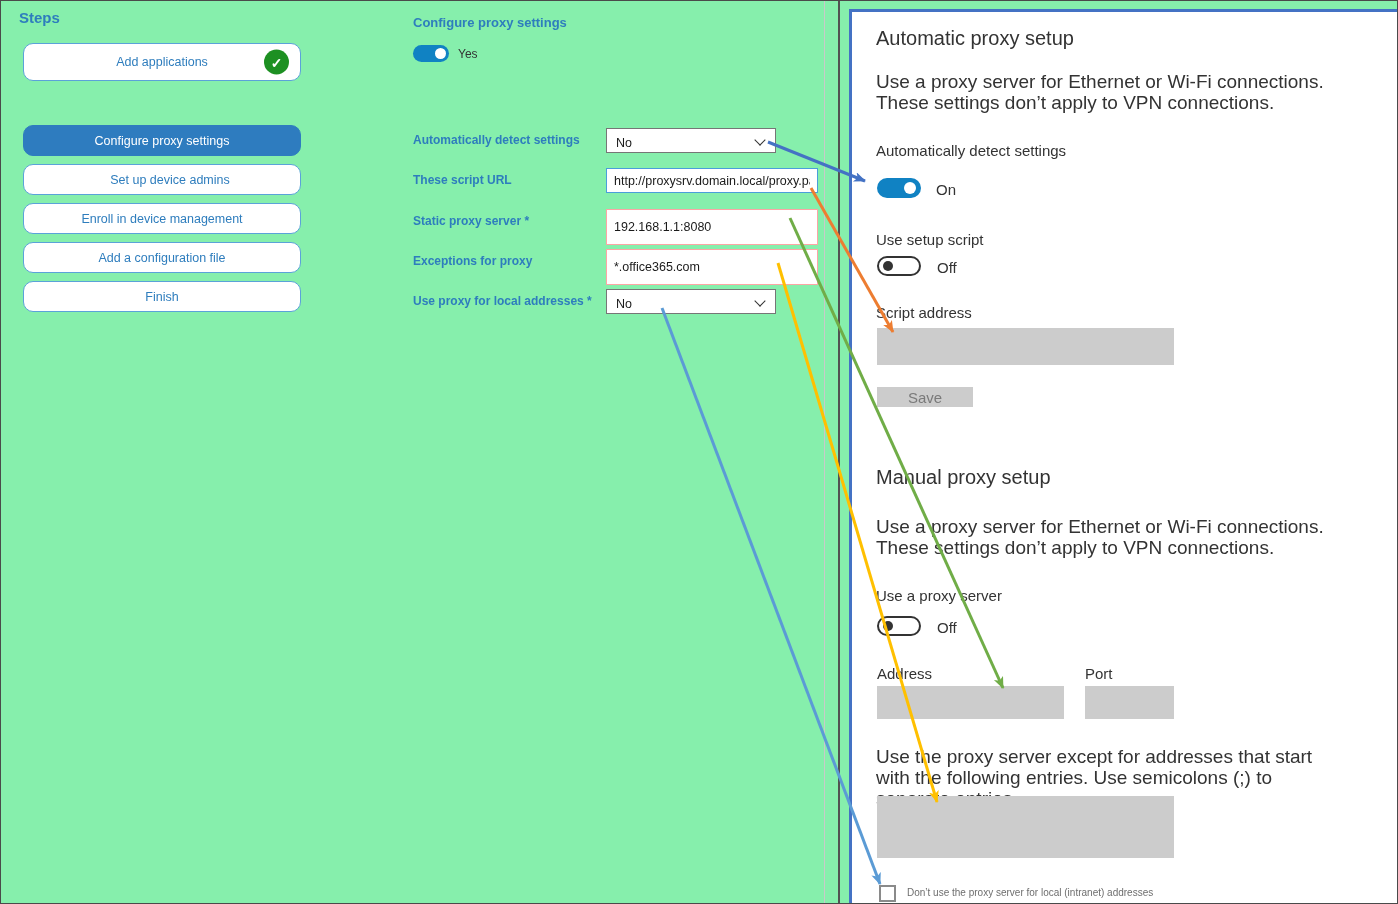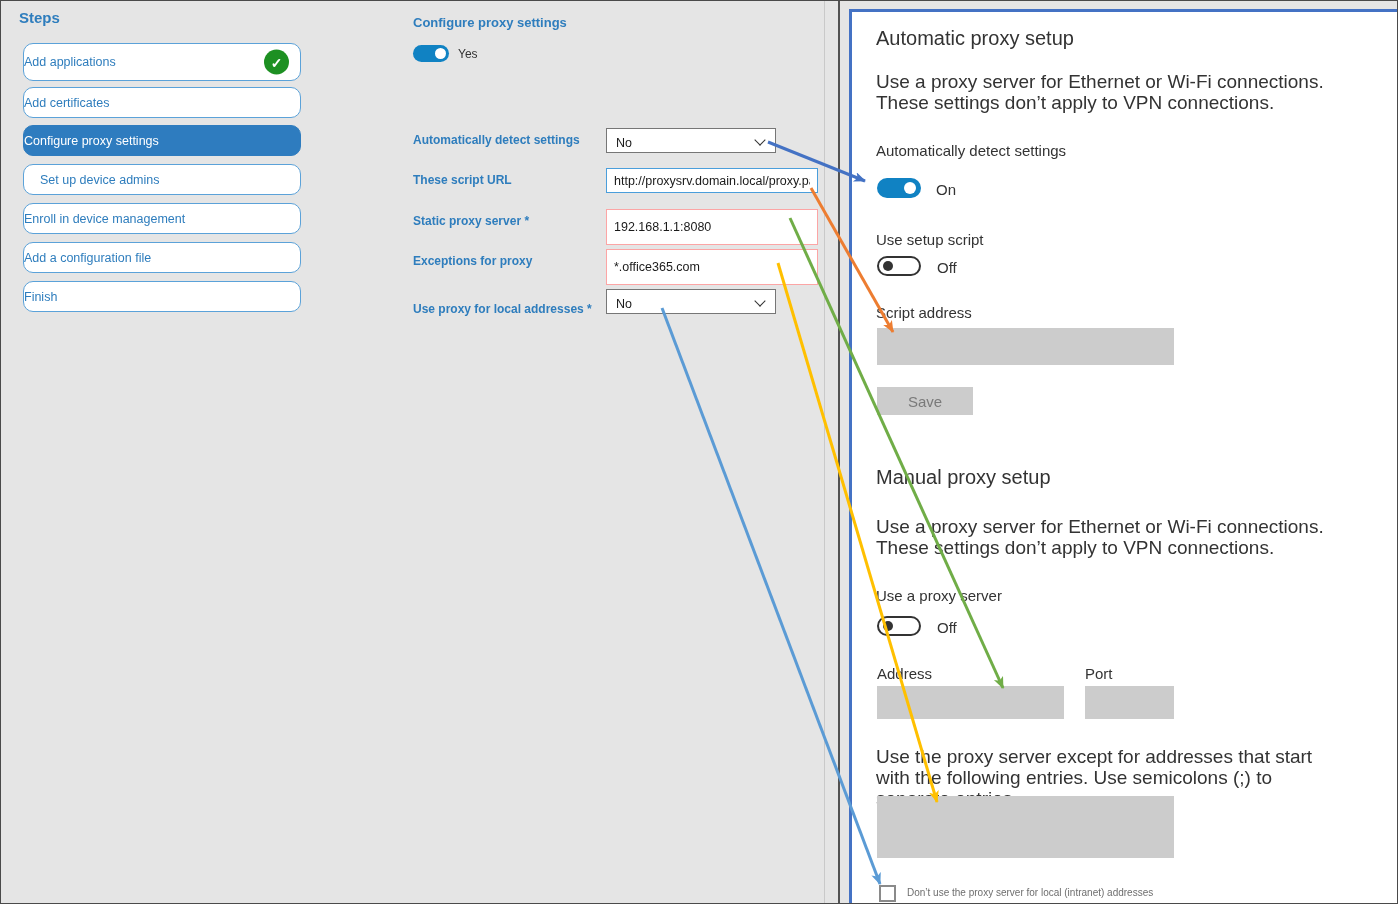--- a/index.html
+++ b/index.html
@@ -1,28 +1,28 @@
 <!DOCTYPE html>
 <html><head>
 <meta charset="utf-8">
 <style>
   * { margin:0; padding:0; box-sizing:border-box; }
   html,body { background:#fff; }
   #canvas {
     position:relative; width:1398px; height:904px; overflow:hidden;
-    background:#e5e5e5; border:1px solid #4a4a4a;
+    background:#86efac; border:1px solid #4a4a4a;
     font-family:"Liberation Sans", sans-serif; color:#333;
   }
 
   
   .steps-title { position:absolute; left:18px; top:8px; font-size:15px; font-weight:bold; color:#2e7dbd; }
   .step-btn {
     position:absolute; left:22px; width:278px; height:31px;
     border:1px solid #5ba2d9; border-radius:10px; background:#fff;
-    color:#2e7dbd; font-size:12.5px; display:flex; align-items:center; 
+    color:#2e7dbd; font-size:12.5px; display:flex; align-items:center; justify-content:center;
     cursor:pointer;
   }
   .step-btn.first { height:38px; }
   .step-btn.selected { background:#2e7cbf; border-color:#2e7cbf; color:#fff; }
   .check-badge {
     position:absolute; right:11px; top:50%; transform:translateY(-50%);
     width:25px; height:25px; border-radius:50%; background:#1d9022;
     color:#fff; font-size:14px; font-weight:bold; display:flex; align-items:center; justify-content:center;
   }
 
@@ -65,42 +65,39 @@
   .panel .desc { position:absolute; font-size:19px; line-height:21px; color:#333; }
   .panel .lbl { position:absolute; font-size:15px; color:#333; white-space:nowrap; }
   .win-toggle { position:absolute; width:44px; height:20px; border-radius:10px; cursor:pointer; }
   .win-toggle.on { background:#1082c3; }
   .win-toggle.on .knob { position:absolute; right:5px; top:4px; width:12px; height:12px; border-radius:50%; background:#fff; }
   .win-toggle.off { background:#fff; border:2px solid #333; }
   .win-toggle.off .knob { position:absolute; left:4px; top:3px; width:10px; height:10px; border-radius:50%; background:#333; }
   .toggle-state { position:absolute; font-size:15px; color:#333; }
   .gray-box { position:absolute; background:#cccccc; border:none; }
   .save-btn {
-    position:absolute; width:96px; height:28px; background:#cccccc; border:none;
+    position:absolute; width:96px; height:20px; background:#cccccc; border:none;
     color:#7a7a7a; font-size:15px; font-family:"Liberation Sans", sans-serif; cursor:pointer;
   }
   .checkbox { position:absolute; width:17px; height:17px; border:2px solid #8a8a8a; background:#fff; cursor:pointer; }
   .checkbox-label { position:absolute; font-size:10px; color:#6e6e6e; white-space:nowrap; }
 
   
   #arrows-svg { position:absolute; left:0; top:0; width:1398px; height:904px; pointer-events:none; }
 </style>
 </head>
 <body>
 
 <div id="canvas">
 
   <div class="steps-title">Steps</div>
 
   <div class="step-btn first" style="top:42px;">
     <span>Add applications</span>
     <span class="check-badge">✓</span>
-  </div>
-  <div class="step-btn" style="top:86px;">
-    <span>Add certificates</span>
   </div>
   <div class="step-btn selected" style="top:124px;">
     <span>Configure proxy settings</span>
   </div>
   <div class="step-btn" style="top:163px;padding-left:16px;">
     <span>Set up device admins</span>
   </div>
   <div class="step-btn" style="top:202px;">
     <span>Enroll in device management</span>
   </div>
@@ -125,21 +122,21 @@
 
   <div class="field-label" style="top:172px;">These script URL</div>
   <input class="text-input focused" style="top: 167px; height: 25px;" value="http://proxysrv.domain.local/proxy.pa">
 
   <div class="field-label" style="top:213px;">Static proxy server *</div>
   <input class="text-input" style="top: 208px;" value="192.168.1.1:8080">
 
   <div class="field-label" style="top:253px;">Exceptions for proxy</div>
   <input class="text-input" style="top: 248px;" value="*.office365.com">
 
-  <div class="field-label" style="top:301px;">Use proxy for local addresses *</div>
+  <div class="field-label" style="top:293px;">Use proxy for local addresses *</div>
   <div class="select-box" style="top:288px;">
     <span>No</span>
     <span class="chev"></span>
   </div>
 
   <div class="vline-light"></div>
   <div class="vline-dark"></div>
 
   <div class="panel">
     <h1 style="left:24px; top:15px;">Automatic proxy setup</h1>

